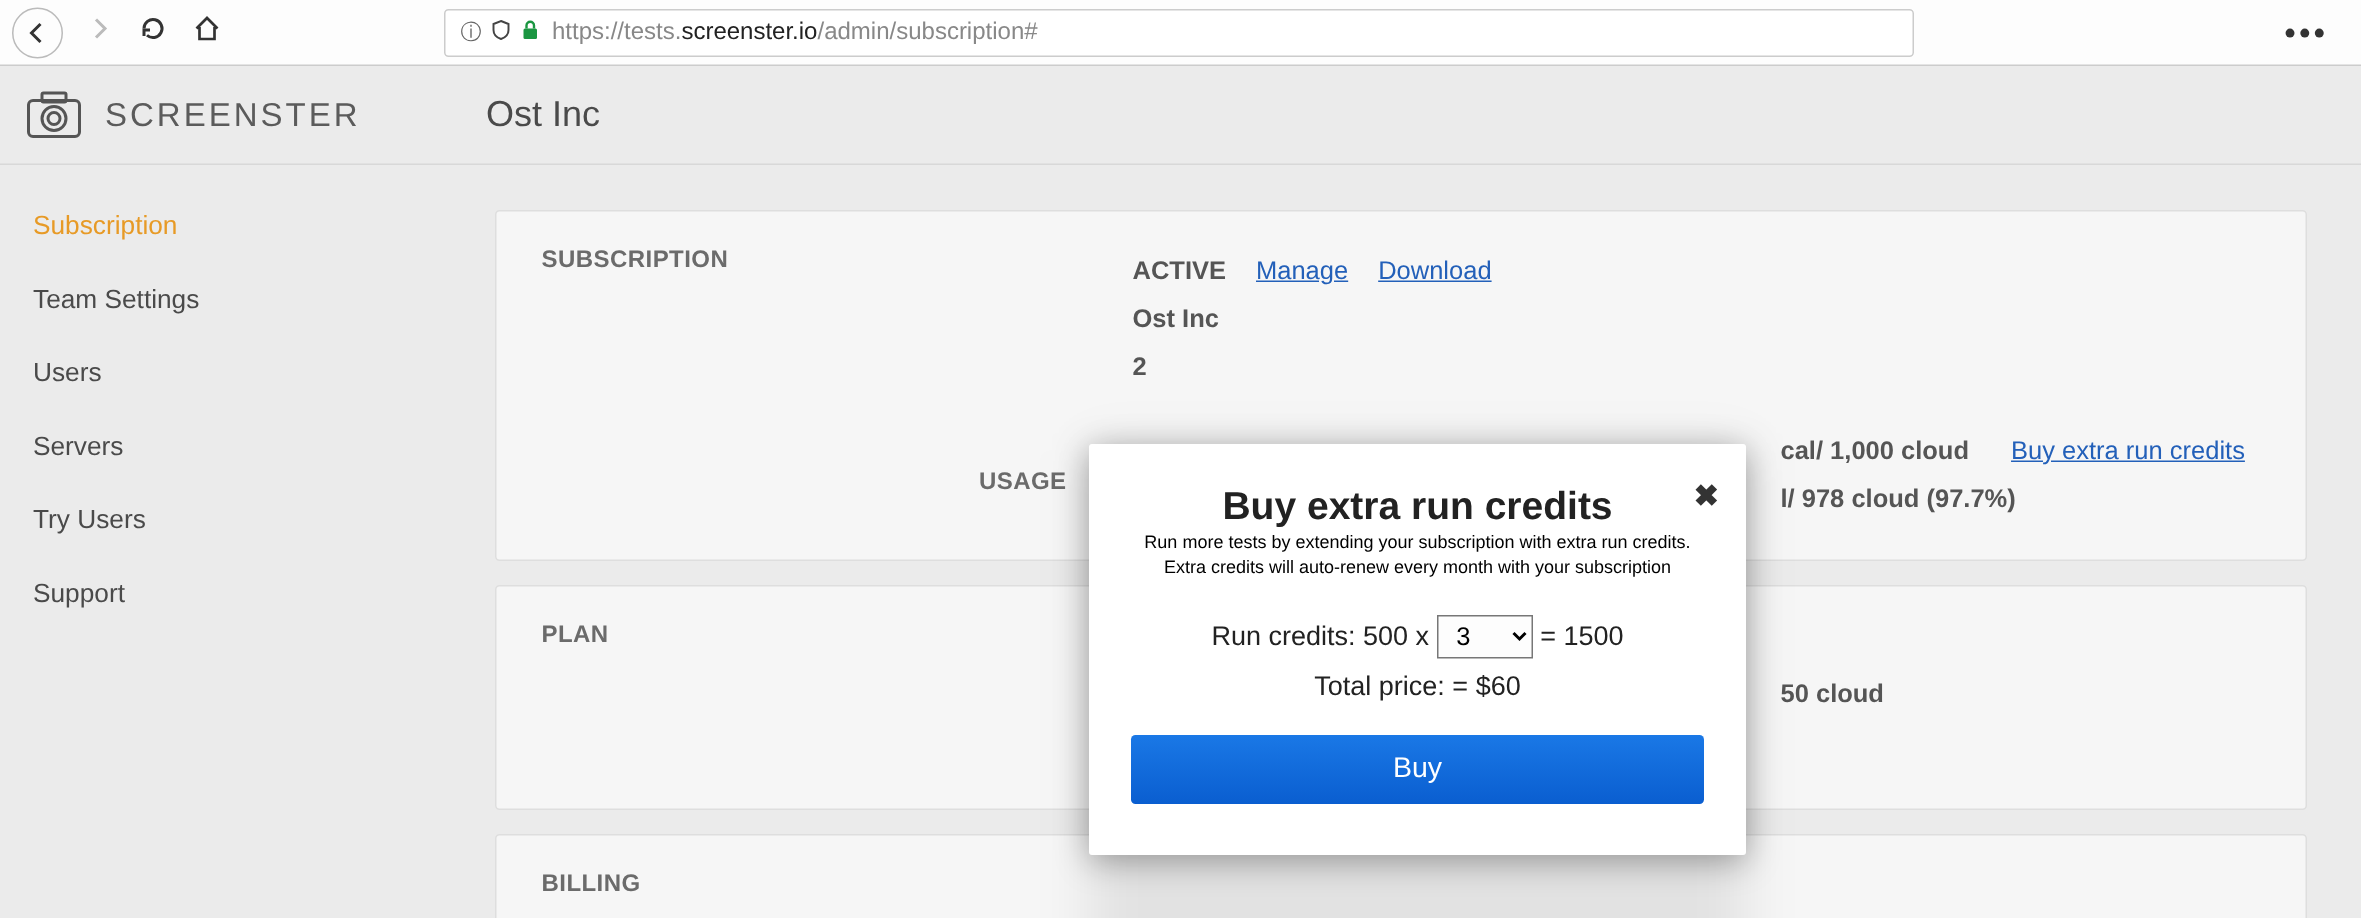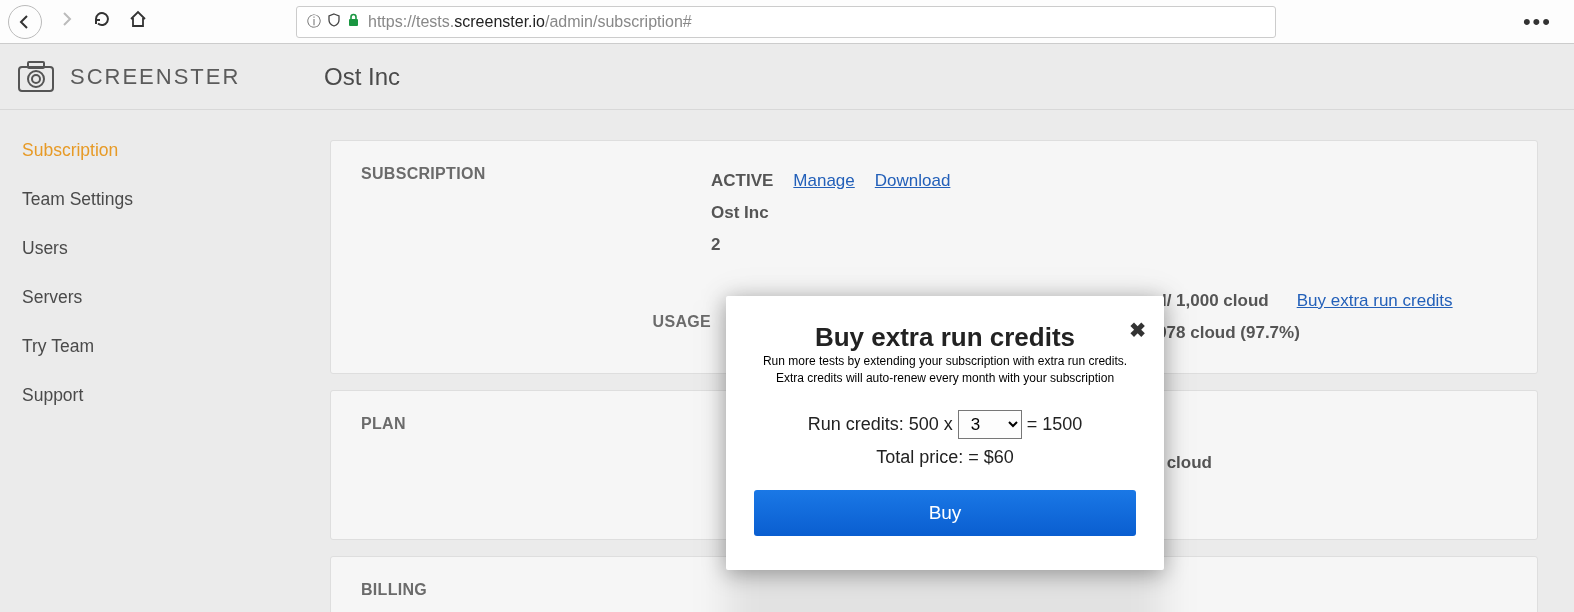--- a/index.html
+++ b/index.html
@@ -31,21 +31,21 @@
   .side-item.active { color:#e79a26; }
 
   .main { flex:1; padding:30px 36px 0 22px; }
   .card { background:#f6f6f6; border:1px solid #dedede; border-radius:3px; padding:6px 0 6px 0; margin-bottom:16px;}
   .section { display:flex; padding:18px 30px; }
   .sec-head-col { width:350px; }
   .sec-head { font-size:16px; font-weight:700; color:#6b6b6b; letter-spacing:0.3px;}
   .field-col { width:370px;}
   .field-label { font-size:17px; color:#777; padding:6px 0;}
   .value-col { flex:1;}
-  .value-row { display:flex; align-items:flex-end; padding:6px 0;}
+  .value-row { display:flex; align-items:flex-end; padding:6px 0;margin-left:44px;}
   .value-strong { font-size:17px; color:#555; font-weight:700;}
   .value-plain { font-size:17px; color:#555; font-weight:700;}
   .link { color:#2360b9; text-decoration:underline; font-size:17px; margin-left:20px; cursor:pointer;}
   .gap { height:8px;}
 
   
   .modal-shadow { position:absolute; left:726px; top:300px; width:438px; height:350px; background:rgba(0,0,0,0.08); filter:blur(18px); border-radius:8px;}
   .modal { position:absolute; left:726px; top:296px; width:438px; background:#fff; border-radius:2px; box-shadow:0 4px 22px rgba(0,0,0,0.35); padding:26px 28px 34px 28px;}
   .modal-title { font-size:26px; font-weight:700; color:#222; text-align:center;}
   .modal-close { position:absolute; right:18px; top:22px; font-size:20px; color:#333; cursor:pointer; font-weight:700;}
@@ -117,21 +117,21 @@
   <span class="company">Ost Inc</span>
 </div>
 
 <div class="wrap">
 
   <div class="sidebar">
     <div class="side-item active"><span>Subscription</span></div>
     <div class="side-item"><span>Team Settings</span></div>
     <div class="side-item"><span>Users</span></div>
     <div class="side-item"><span>Servers</span></div>
-    <div class="side-item"><span>Try Team</span></div>
+    <div class="side-item"><span>Try Users</span></div>
     <div class="side-item"><span>Support</span></div>
   </div>
 
   <div class="main">
 
     <div class="card">
       <div class="section">
         <div class="sec-head-col">
             <div class="sec-head">SUBSCRIPTION</div>
           </div>

